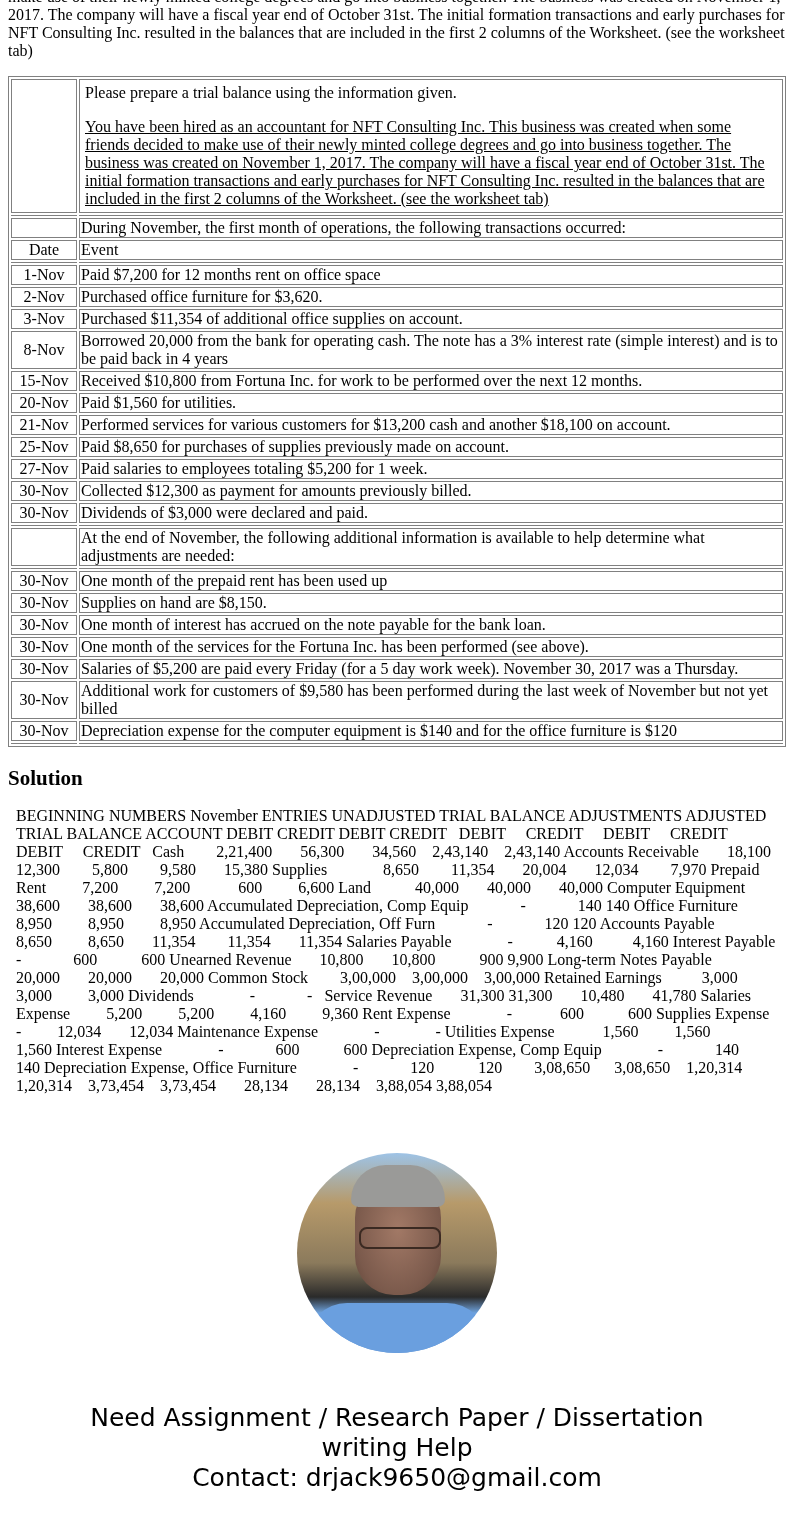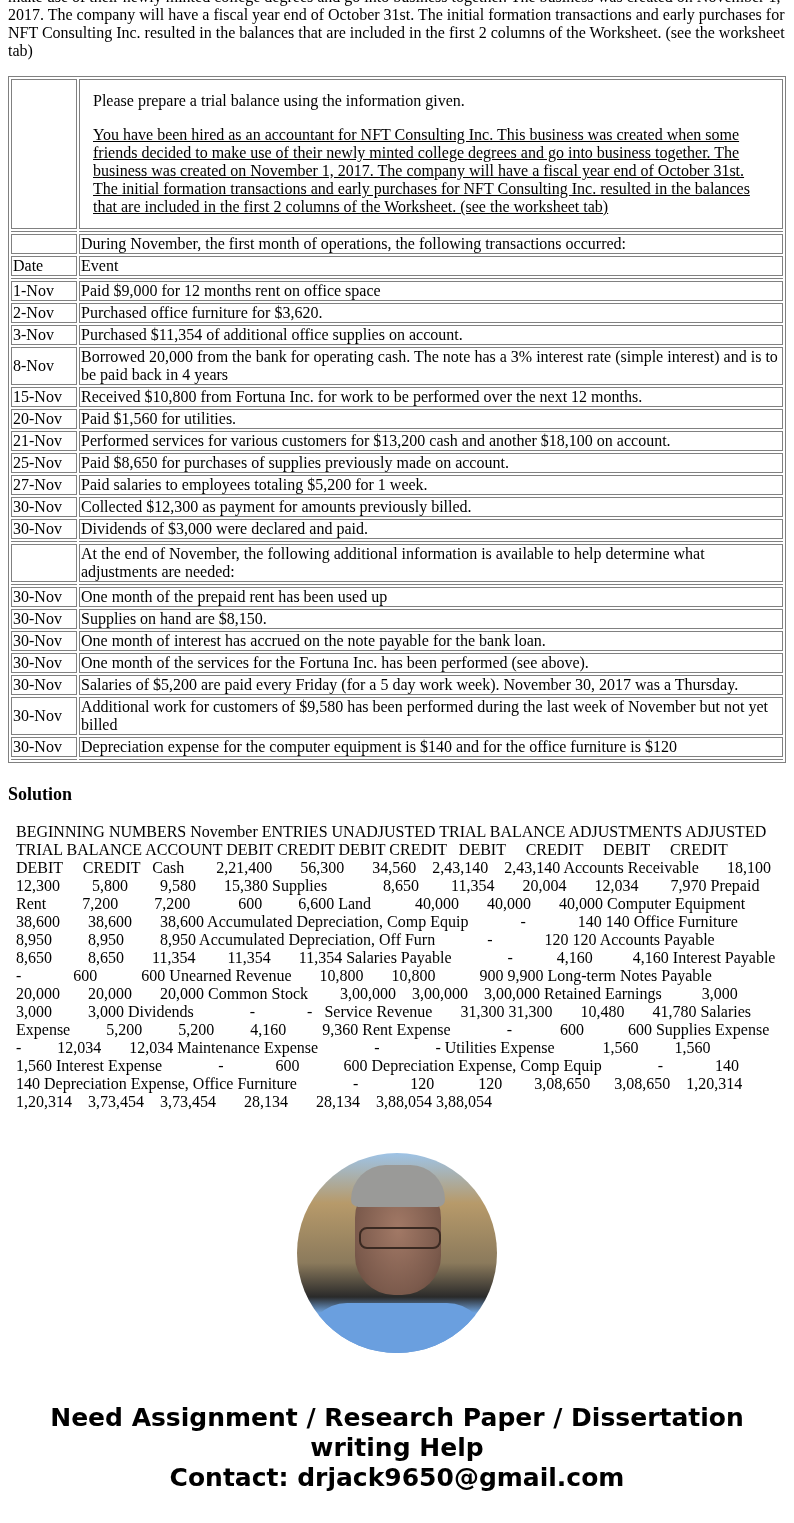--- a/index.html
+++ b/index.html
@@ -22,31 +22,31 @@
     border-collapse: separate;
     border-spacing: 2px;
     margin-top: 0;
   }
   table.q td {
     border: 1px solid #808080;
     padding: 0 1px;
     vertical-align: middle;
     line-height: 18px;
   }
-  table.q td.date { width: 62px; }
+  table.q td.date { width: 62px; text-align: center; }
   table.q tr.sep td {
     height: 0px;
     padding: 0;
     border-width: 1px 1px 0 1px;
   }
-  table.q td p { margin: 12px; }
+  table.q td p { margin: 4px; }
   table.q td p + p { margin-top: 16px; text-decoration: underline; }
 
   h3.solution {
-    font-size: 18px;
+    font-size: 21px;
     font-weight: bold;
     margin: 20px 0 18px 0;
     line-height: 22px;
   }
   .sol-text {
     white-space: pre-wrap;
     word-spacing: 0;
     line-height: 18px;
     margin: 8px;
   }
@@ -79,21 +79,21 @@
     position: absolute; left: 10px; top: 150px; width: 180px; height: 60px;
     background: #6a9fdf; border-radius: 40px 40px 0 0;
   }
 
   .promo {
     position: absolute;
     left: 0; top: 1403px;
     width: 794px;
     text-align: center;
     font-family: "DejaVu Sans", sans-serif;
-    font-weight: bold;
+    font-weight: normal;
     font-size: 25px;
     line-height: 30px;
   }
 </style>
 </head>
 <body>
 
 <div class="page">
   <p class="intro-tail">make use of their newly minted college degrees and go into business together. The business was created on November 1, 2017. The company will have a fiscal year end of October 31st.   The initial formation transactions and early purchases for NFT Consulting Inc. resulted in the balances that are included in the first 2 columns of the Worksheet. (see the worksheet tab)</p>
 
@@ -119,21 +119,21 @@
         <td>Event</td>
       </tr>
       <tr class="sep">
           <td></td>
           <td></td>
         </tr>
     </tbody>
     <tbody id="tx-body">
         <tr>
           <td class="date">1-Nov</td>
-          <td>Paid $9,000 for 12 months rent on office space</td>
+          <td>Paid $7,200 for 12 months rent on office space</td>
         </tr>
         <tr>
           <td class="date">2-Nov</td>
           <td>Purchased office furniture for $3,620.</td>
         </tr>
         <tr>
           <td class="date">3-Nov</td>
           <td>Purchased $11,354 of additional office supplies on account.</td>
         </tr>
         <tr>

